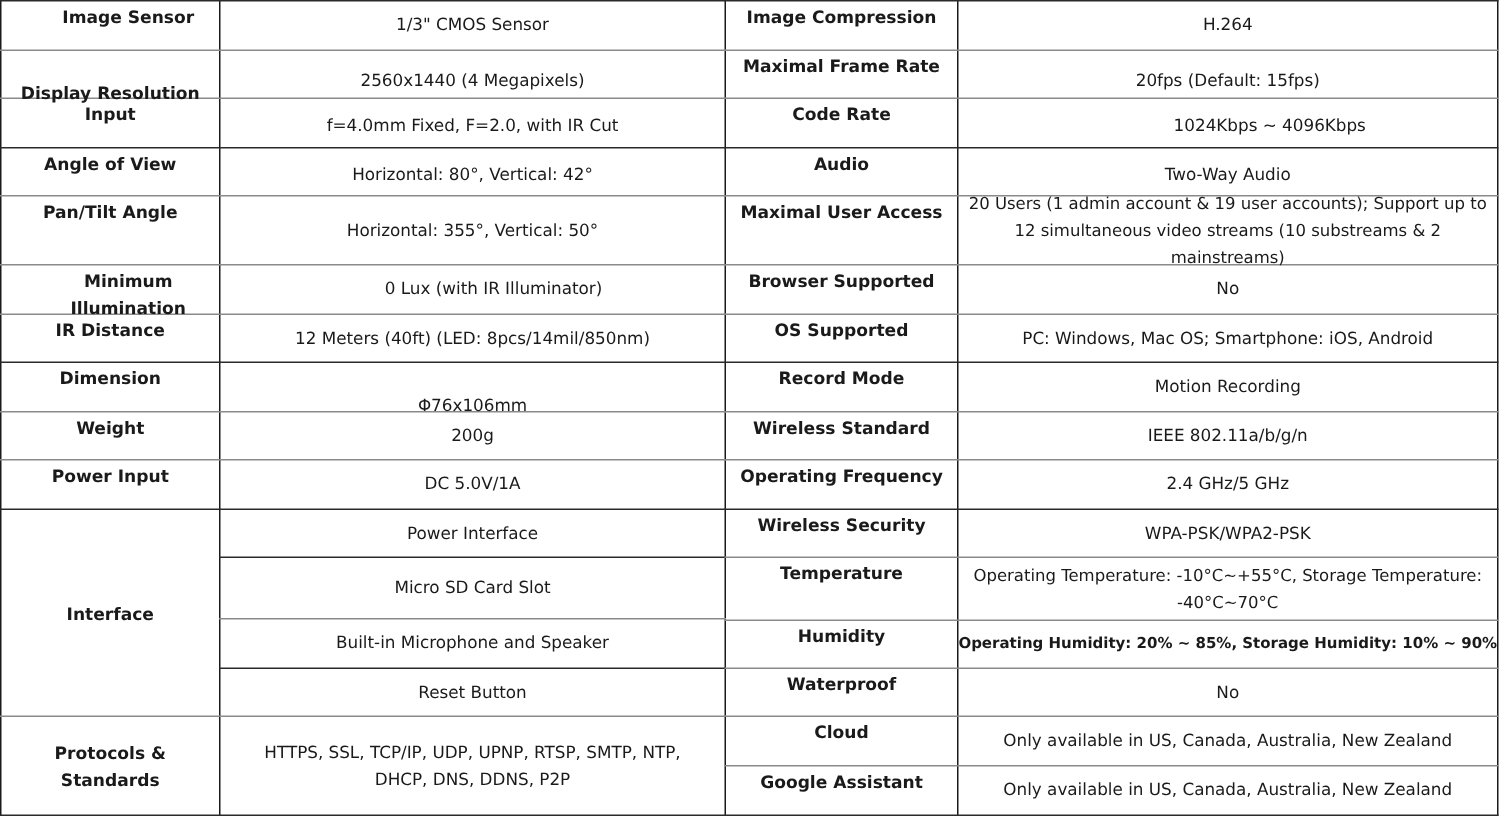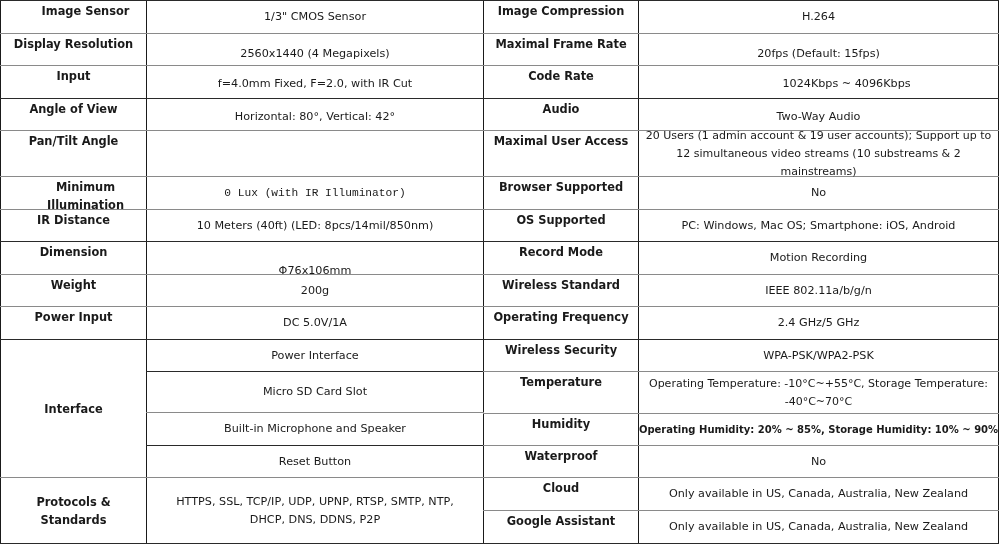--- a/index.html
+++ b/index.html
@@ -56,36 +56,37 @@
   <div class="hline" style="left:483px;width:516px;top:339px;"></div>
   <div class="hline soft" style="left:483px;width:516px;top:371px;"></div>
   <div class="hline soft" style="left:483px;width:516px;top:413px;"></div>
   <div class="hline soft" style="left:483px;width:516px;top:445px;"></div>
   <div class="hline soft" style="left:483px;width:516px;top:477px;"></div>
   <div class="hline soft" style="left:483px;width:516px;top:510px;"></div>
 
   <div class="cell label" style="left:1px;top:1px;width:145px;height:32px;margin-left:12px;">Image Sensor</div>
   <div class="cell value" style="left:147px;top:1px;width:336px;height:32px;">1/3" CMOS Sensor</div>
 
-  <div class="cell label" style="left:1px;top:34px;width:145px;height:31px;">Display Resolution</div>
+  <div class="cell label" style="left:1px;top:52px;width:145px;height:31px;">Display Resolution</div>
   <div class="cell value" style="left:147px;top:38px;width:336px;height:31px;">2560x1440 (4 Megapixels)</div>
 
   <div class="cell label" style="left:1px;top:66px;width:145px;height:32px;">Input</div>
   <div class="cell value" style="left:147px;top:68px;width:336px;height:32px;">f=4.0mm Fixed, F=2.0, with IR Cut</div>
 
   <div class="cell label" style="left:1px;top:99px;width:145px;height:31px;">Angle of View</div>
   <div class="cell value" style="left:147px;top:101px;width:336px;height:31px;text-align:center;">Horizontal: 80°, Vertical: 42°</div>
 
   <div class="cell label" style="left:1px;top:131px;width:145px;height:45px;">Pan/Tilt Angle</div>
+  <div class="cell value" style="left:147px;top:131px;width:336px;height:45px;">Horizontal: 355°, Vertical: 50°</div>
 
   <div class="cell label" style="left:1px;top:177px;width:145px;height:32px;padding-left:28px;">Minimum Illumination</div>
-  <div class="cell value" style="left:147px;top:177px;width:336px;height:32px;font-family:Liberation Mono, monospace;">0 Lux (with IR Illuminator)</div>
+  <div class="cell value" style="left:161px;top:177px;width:336px;height:32px;">0 Lux (with IR Illuminator)</div>
 
   <div class="cell label" style="left:1px;top:210px;width:145px;height:31px;">IR Distance</div>
-  <div class="cell value" style="left:147px;top:210px;width:336px;height:31px;">10 Meters (40ft) (LED: 8pcs/14mil/850nm)</div>
+  <div class="cell value" style="left:147px;top:210px;width:336px;height:31px;">12 Meters (40ft) (LED: 8pcs/14mil/850nm)</div>
 
   <div class="cell label" style="left:1px;top:242px;width:145px;height:32px;">Dimension</div>
   <div class="cell value" style="left:147px;top:255px;width:336px;height:32px;">Φ76x106mm</div>
 
   <div class="cell label" style="left:1px;top:275px;width:145px;height:31px;">Weight</div>
   <div class="cell value" style="left:147px;top:275px;width:336px;height:31px;">200g</div>
 
   <div class="cell label" style="left:1px;top:307px;width:145px;height:32px;">Power Input</div>
   <div class="cell value" style="left:147px;top:307px;width:336px;height:32px;">DC 5.0V/1A</div>
 

